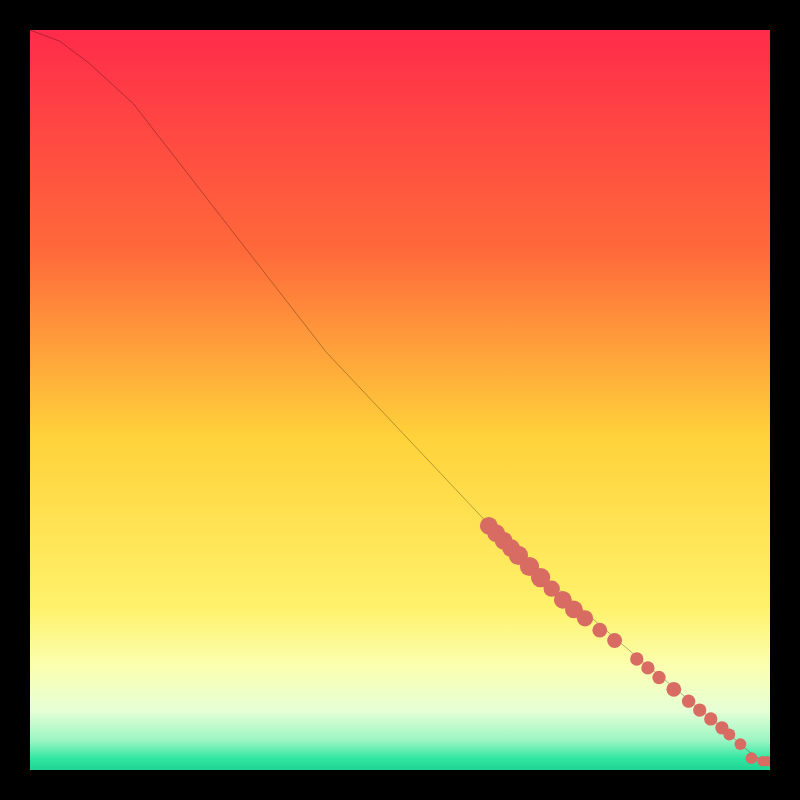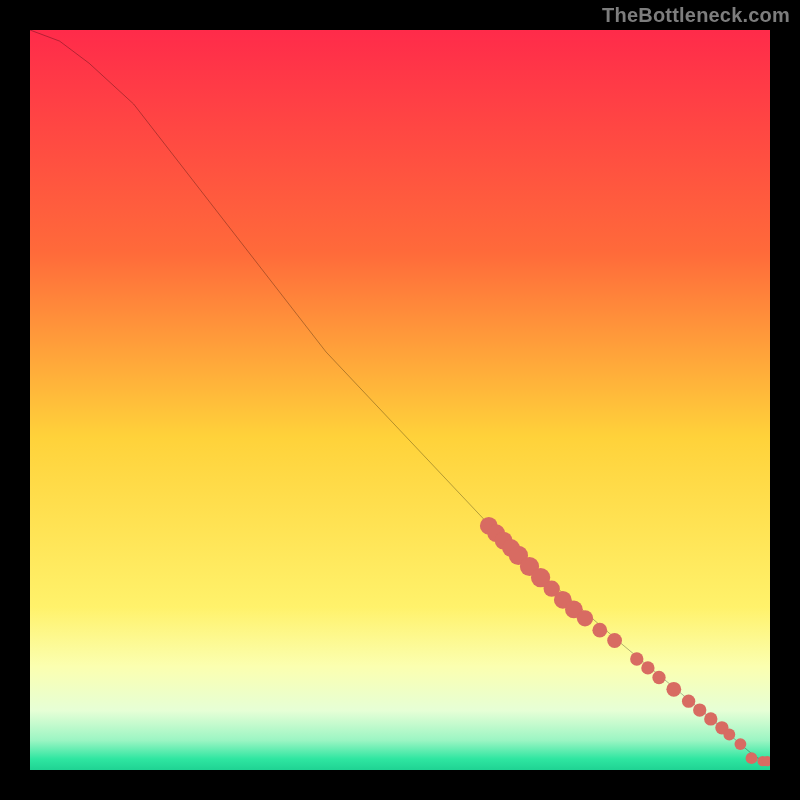--- a/index.html
+++ b/index.html
@@ -35,21 +35,20 @@
     font-size: 20px;
     font-weight: 600;
     letter-spacing: 0.2px;
     user-select: none;
   }
 </style>
 </head>
 <body>
 
 <div class="stage">
-  <div class="attrib">TheBottleneck.com</div>
   <div class="plot">
     <svg id="chart-svg" viewBox="0 0 100 100" preserveAspectRatio="none" width="740" height="740">
       <defs>
         <linearGradient id="bg-grad" x1="0" y1="0" x2="0" y2="1">
             <stop offset="0%" stop-color="#ff2b4a"></stop>
             <stop offset="30%" stop-color="#ff6a3a"></stop>
             <stop offset="55.00000000000001%" stop-color="#ffd23a"></stop>
             <stop offset="78%" stop-color="#fff26b"></stop>
             <stop offset="86%" stop-color="#fbffb0"></stop>
             <stop offset="92%" stop-color="#e6ffd6"></stop>

